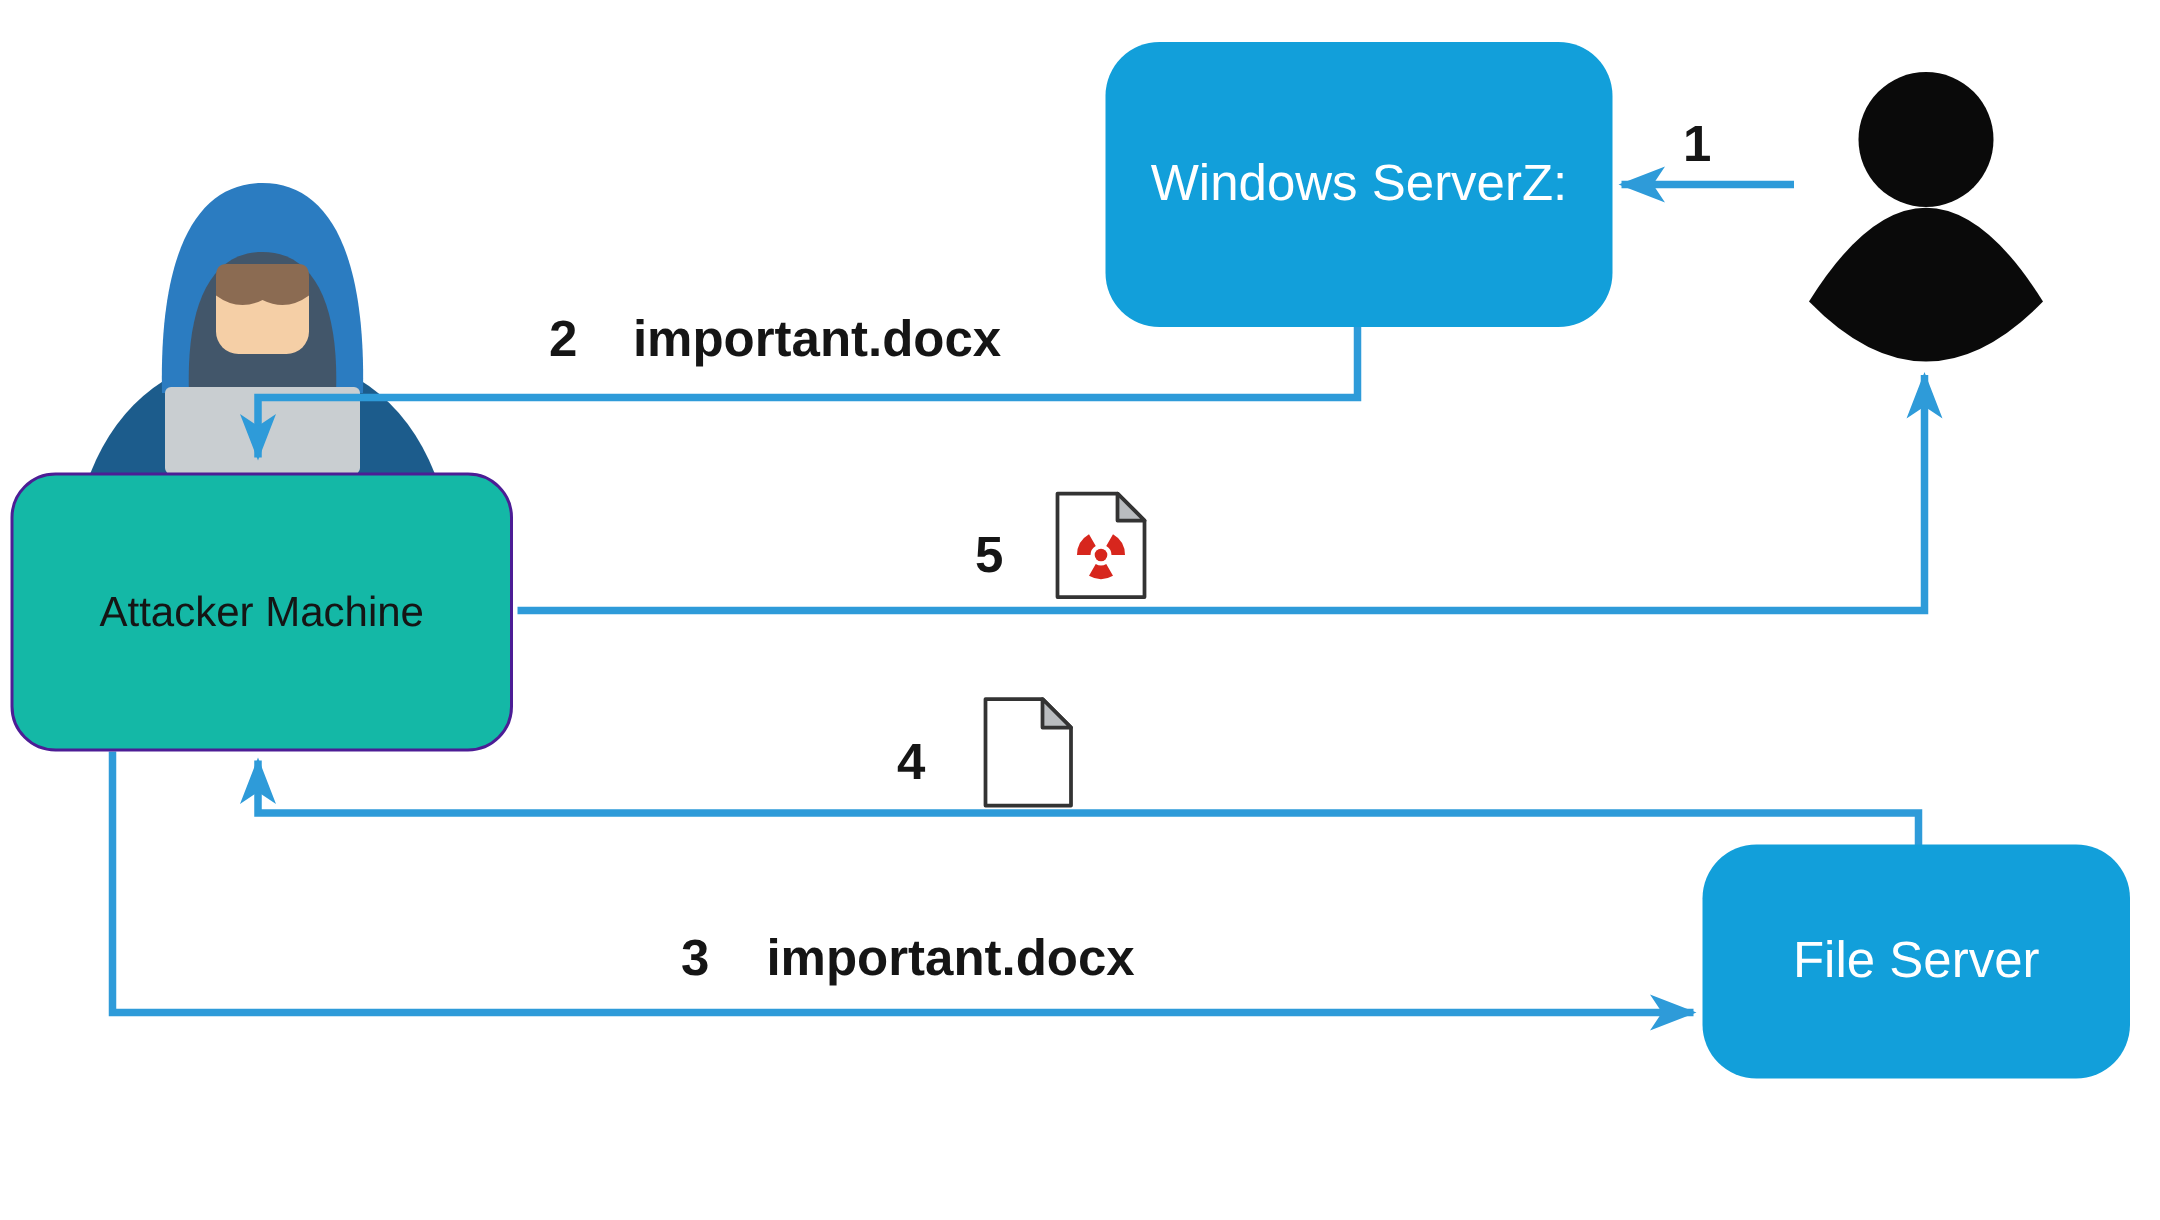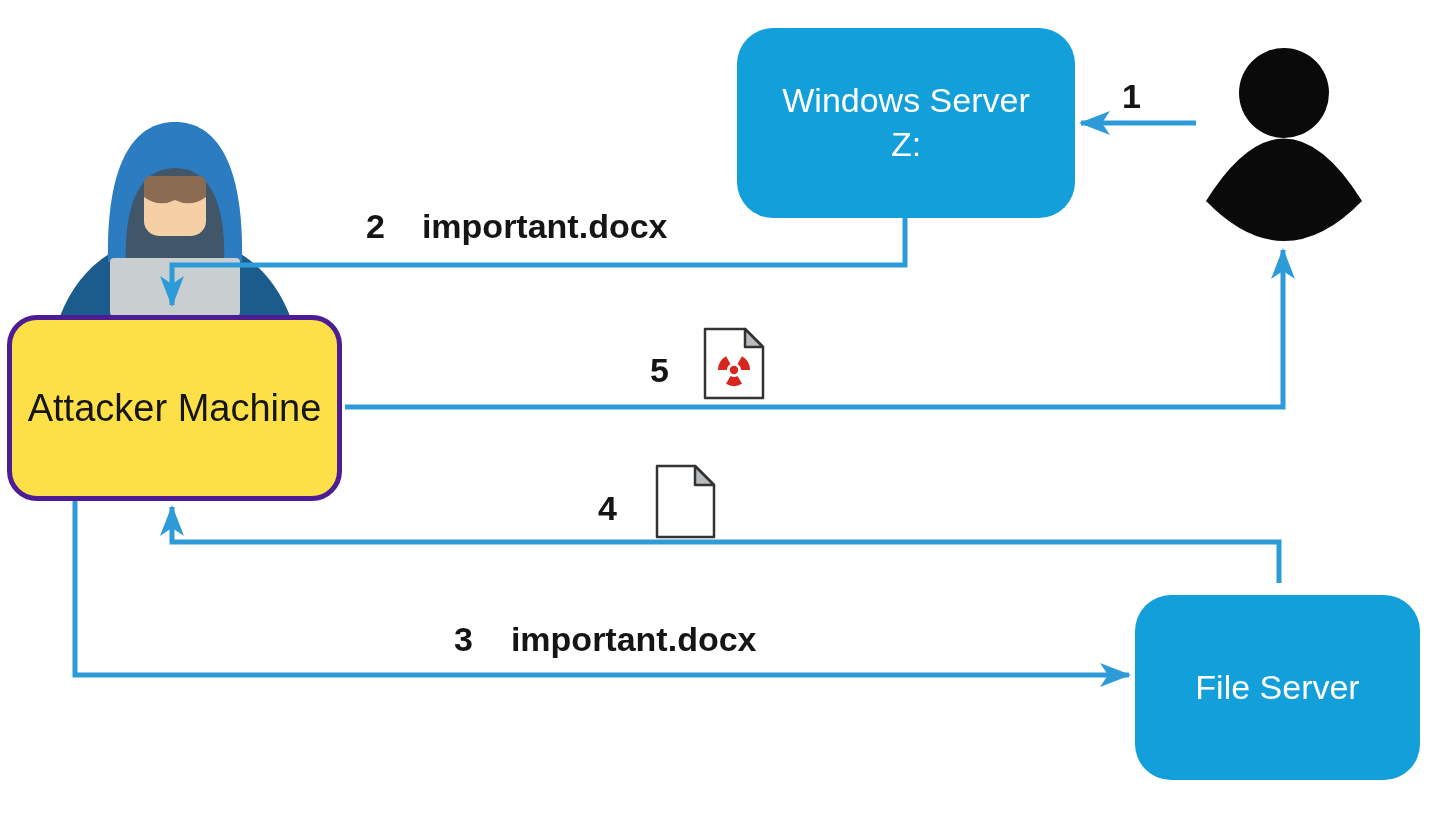--- a/index.html
+++ b/index.html
@@ -6,38 +6,38 @@
   .canvas{
     position:relative;
     width:1440px;height:813px;
     overflow:hidden;
     background:#ffffff;
     font-family:"Liberation Sans", sans-serif;
   }
   .layer{position:absolute;left:0;top:0;}
   .node{
     position:absolute;
-    display:flex;flex-direction:column;
+    display:flex;
     align-items:center;justify-content:center;
     text-align:left;
     box-sizing:border-box;
   }
   .node.blue{
     background:#129FDA;
     color:#ffffff;
     border-radius:36px;
     font-size:34px;
     line-height:1.28;
   }
   .node.orange{
-    background:#fde047;
-    border:5px solid #4c1d95;
+    background:#14b8a6;
+    border:2px solid #4c1d95;
     border-radius:30px;
     color:#151515;
-    font-size:38px;
+    font-size:28px;
   }
   .step{
     position:absolute;
     display:flex;
     color:#151515;
     font-weight:700;
     font-size:34px;
     line-height:1;
     white-space:nowrap;
   }
@@ -95,21 +95,21 @@
 
   <div class="node blue" style="left:737px;top:28px;width:338px;height:190px;">
     <div>Windows Server</div>
     <div>Z:</div>
   </div>
 
   <div class="node orange" style="left:7px;top:315px;width:335px;height:186px;">
     <div>Attacker Machine</div>
   </div>
 
-  <div class="node blue" style="left:1135px;top:595px;width:285px;height:185px;">
+  <div class="node blue" style="left:1135px;top:563px;width:285px;height:156px;">
     <div>File Server</div>
   </div>
 
   <div class="step" style="left:1122px;top:79px;">
     <span class="num">1</span>
   </div>
 
   <div class="step" style="left:366px;top:209px;gap:37px;">
     <span class="num">2</span>
     <span class="file">important.docx</span>

